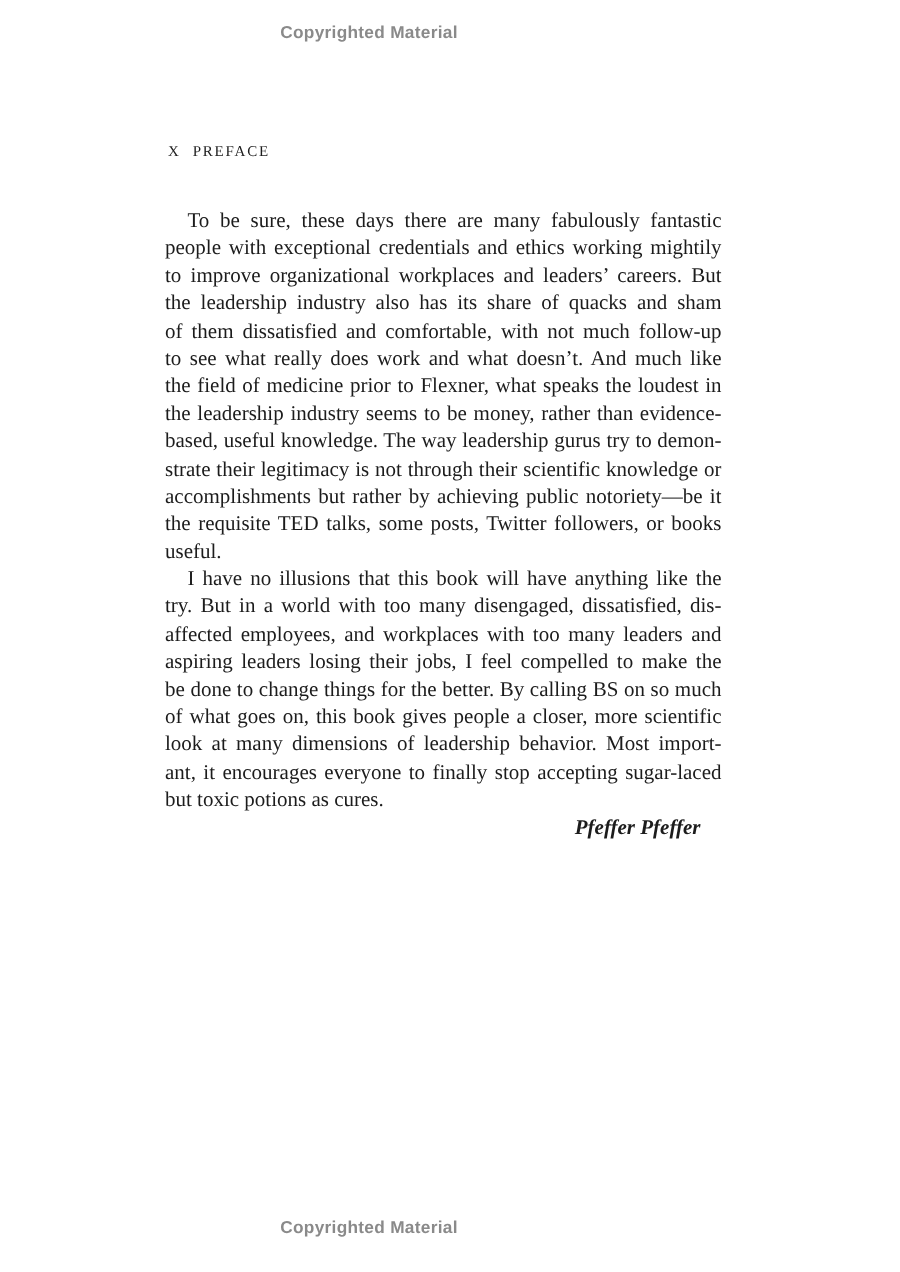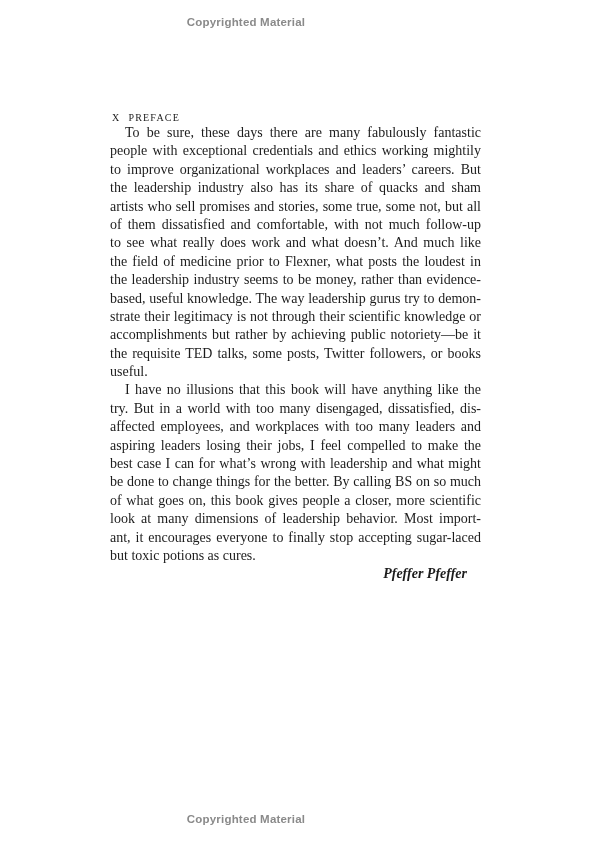--- a/index.html
+++ b/index.html
@@ -29,32 +29,32 @@
     font-weight: 700;
     font-size: 11.5px;
     color: var(--notice);
     letter-spacing: 0.2px;
   }
   .notice-top { top: 16px; }
   .notice-bottom { top: 813px; }
   .running-head {
     position: absolute;
     left: 112px;
-    top: 112px;
+    top: 96px;
     font-size: 10px;
     letter-spacing: 1.2px;
     color: var(--text);
   }
   .running-head .page-num {
     margin-right: 8px;
   }
   .body-text {
     position: absolute;
     left: 110px;
-    top: 124px;
+    top: 139px;
     width: 371px;
     font-size: 14px;
     line-height: 18.4px;
   }
   .paragraph { margin: 0; }
   .line {
     height: 18.4px;
     overflow: hidden;
     text-align: justify;
     text-align-last: justify;
@@ -80,37 +80,35 @@
   <div class="running-head">
     <span class="page-num">X</span><span>PREFACE</span>
   </div>
 
   <div class="body-text">
     <div class="paragraph">
         <div class="line first-line">To be sure, these days there are many fabulously fantastic</div>
         <div class="line">people with exceptional credentials and ethics working mightily</div>
         <div class="line">to improve organizational workplaces and leaders’ careers. But</div>
         <div class="line">the leadership industry also has its share of quacks and sham</div>
-        <div class="line">artists who sell promises and stories, some true, some not, but all</div>
         <div class="line">of them dissatisfied and comfortable, with not much follow-up</div>
         <div class="line">to see what really does work and what doesn’t. And much like</div>
-        <div class="line">the field of medicine prior to Flexner, what posts the loudest in</div>
+        <div class="line">the field of medicine prior to Flexner, what speaks the loudest in</div>
         <div class="line">the leadership industry seems to be money, rather than evidence-</div>
         <div class="line">based, useful knowledge. The way leadership gurus try to demon-</div>
         <div class="line">strate their legitimacy is not through their scientific knowledge or</div>
         <div class="line">accomplishments but rather by achieving public notoriety—be it</div>
         <div class="line">the requisite TED talks, some posts, Twitter followers, or books</div>
         <div class="line last-line">useful.</div>
       </div>
     <div class="paragraph">
         <div class="line first-line">I have no illusions that this book will have anything like the</div>
         <div class="line">try. But in a world with too many disengaged, dissatisfied, dis-</div>
         <div class="line">affected employees, and workplaces with too many leaders and</div>
         <div class="line">aspiring leaders losing their jobs, I feel compelled to make the</div>
-        <div class="line">best case I can for what’s wrong with leadership and what might</div>
         <div class="line">be done to change things for the better. By calling BS on so much</div>
         <div class="line">of what goes on, this book gives people a closer, more scientific</div>
         <div class="line">look at many dimensions of leadership behavior. Most import-</div>
         <div class="line">ant, it encourages everyone to finally stop accepting sugar-laced</div>
         <div class="line last-line">but toxic potions as cures.</div>
       </div>
     <div class="signature">Pfeffer Pfeffer</div>
   </div>
 
   <div class="notice notice-bottom">Copyrighted Material</div>

